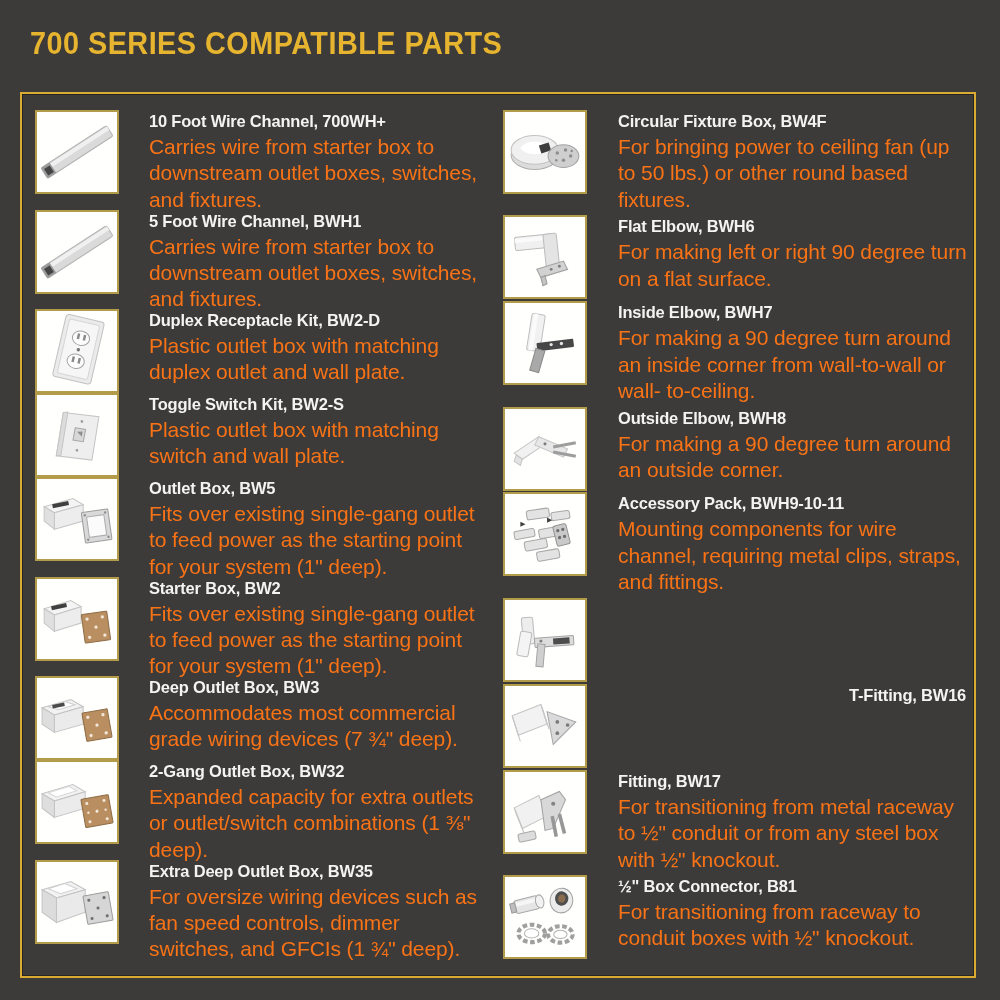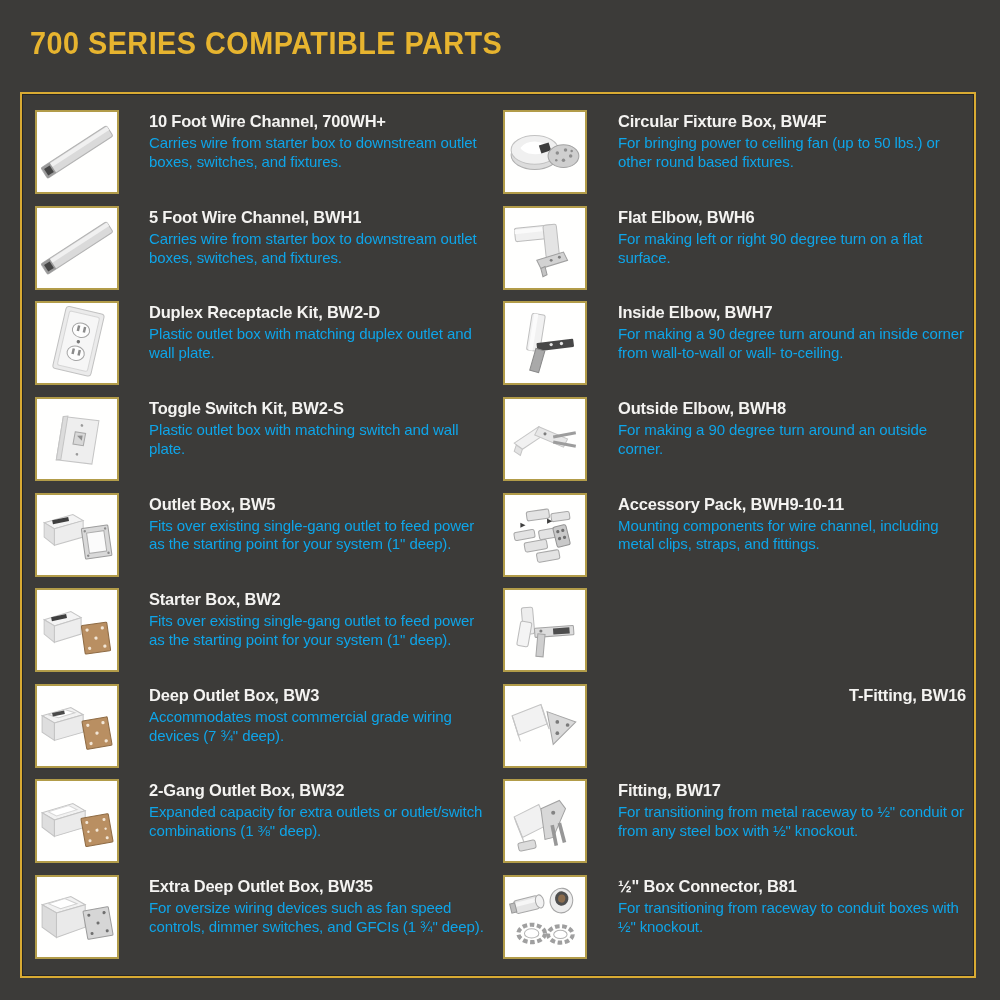--- a/index.html
+++ b/index.html
@@ -66,23 +66,23 @@
     font-size:17px;
     font-weight:bold;
     color:#f4f3f1;
     letter-spacing:-0.2px;
     margin-bottom:2px;
     transform:scaleX(0.97);
     transform-origin:left center;
     white-space:nowrap;
   }
   .d{
-    font-size:15px;
+    font-size:21px;
     line-height:1.26;
-    color:#0ea5e9;
+    color:#f97316;
     letter-spacing:-0.1px;
     max-width:340px;
   }
   .col-right .d{max-width:352px;}
 </style>
 </head>
 <body>
 
 <div class="page-title">700 SERIES COMPATIBLE PARTS</div>
 
@@ -397,21 +397,21 @@
                 <circle cx="52" cy="40" r="1.6" fill="#6e6e6e"></circle>
                 <circle cx="57" cy="40" r="1.6" fill="#6e6e6e"></circle>
               </g>
               <polygon points="14,26 19,28.5 14,31" fill="#3e3e3e"></polygon>
               <polygon points="40,22 45,24.5 40,27" fill="#3e3e3e"></polygon>
             </svg>
           </span>
         </div>
       <div class="txt">
           <div class="t">Accessory Pack, BWH9-10-11</div>
-          <div class="d">Mounting components for wire channel, including metal clips, straps, and fittings.</div>
+          <div class="d">Mounting components for wire channel, requiring metal clips, straps, and fittings.</div>
         </div>
     </div>
     <div class="item">
       <div class="thumb">
           <span class="ic">
             <svg viewBox="0 0 76 76" xmlns="http://www.w3.org/2000/svg">
               <g transform="rotate(-5 22 30)">
                 <rect x="16" y="16" width="11" height="26" rx="2" fill="#ededed" stroke="#bcbcbc"></rect>
               </g>
               <g transform="rotate(10 18 44)">

